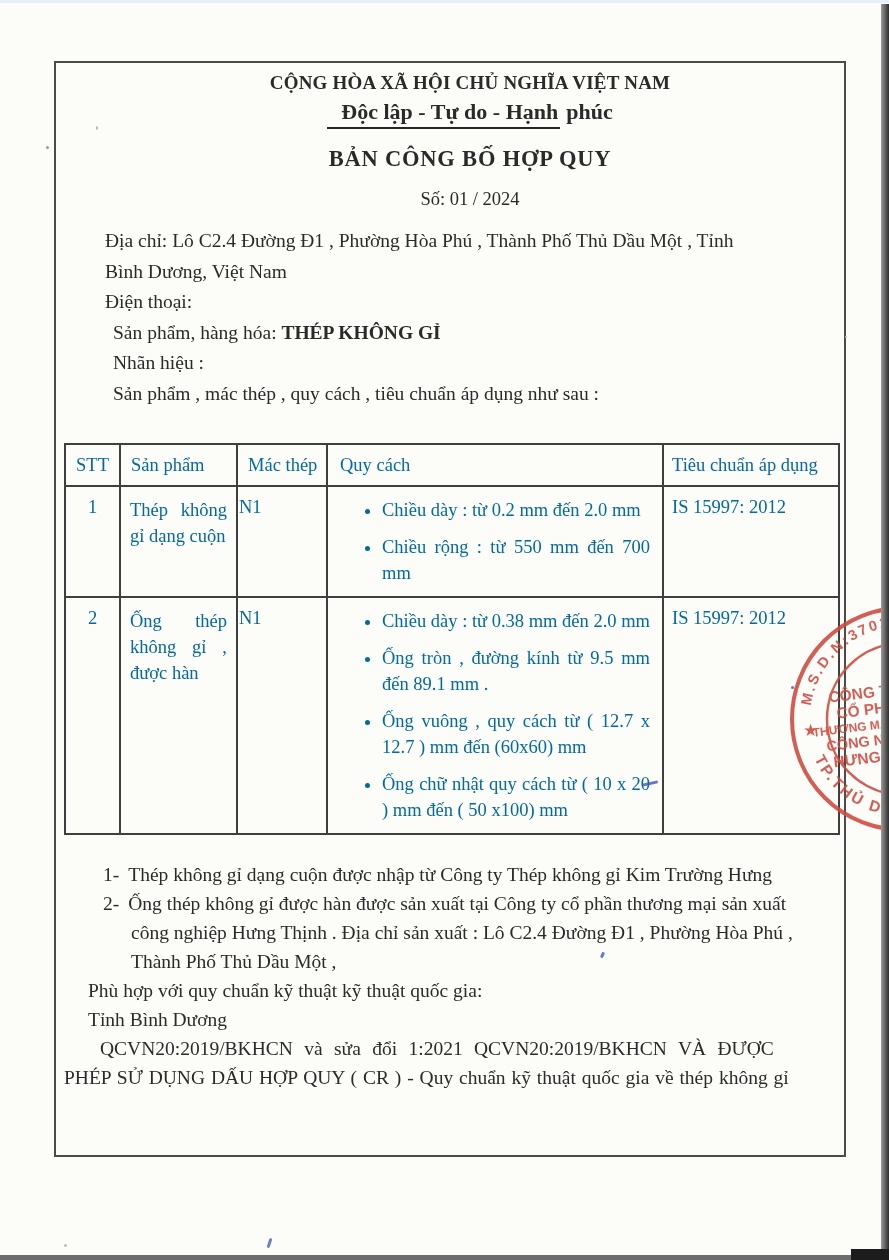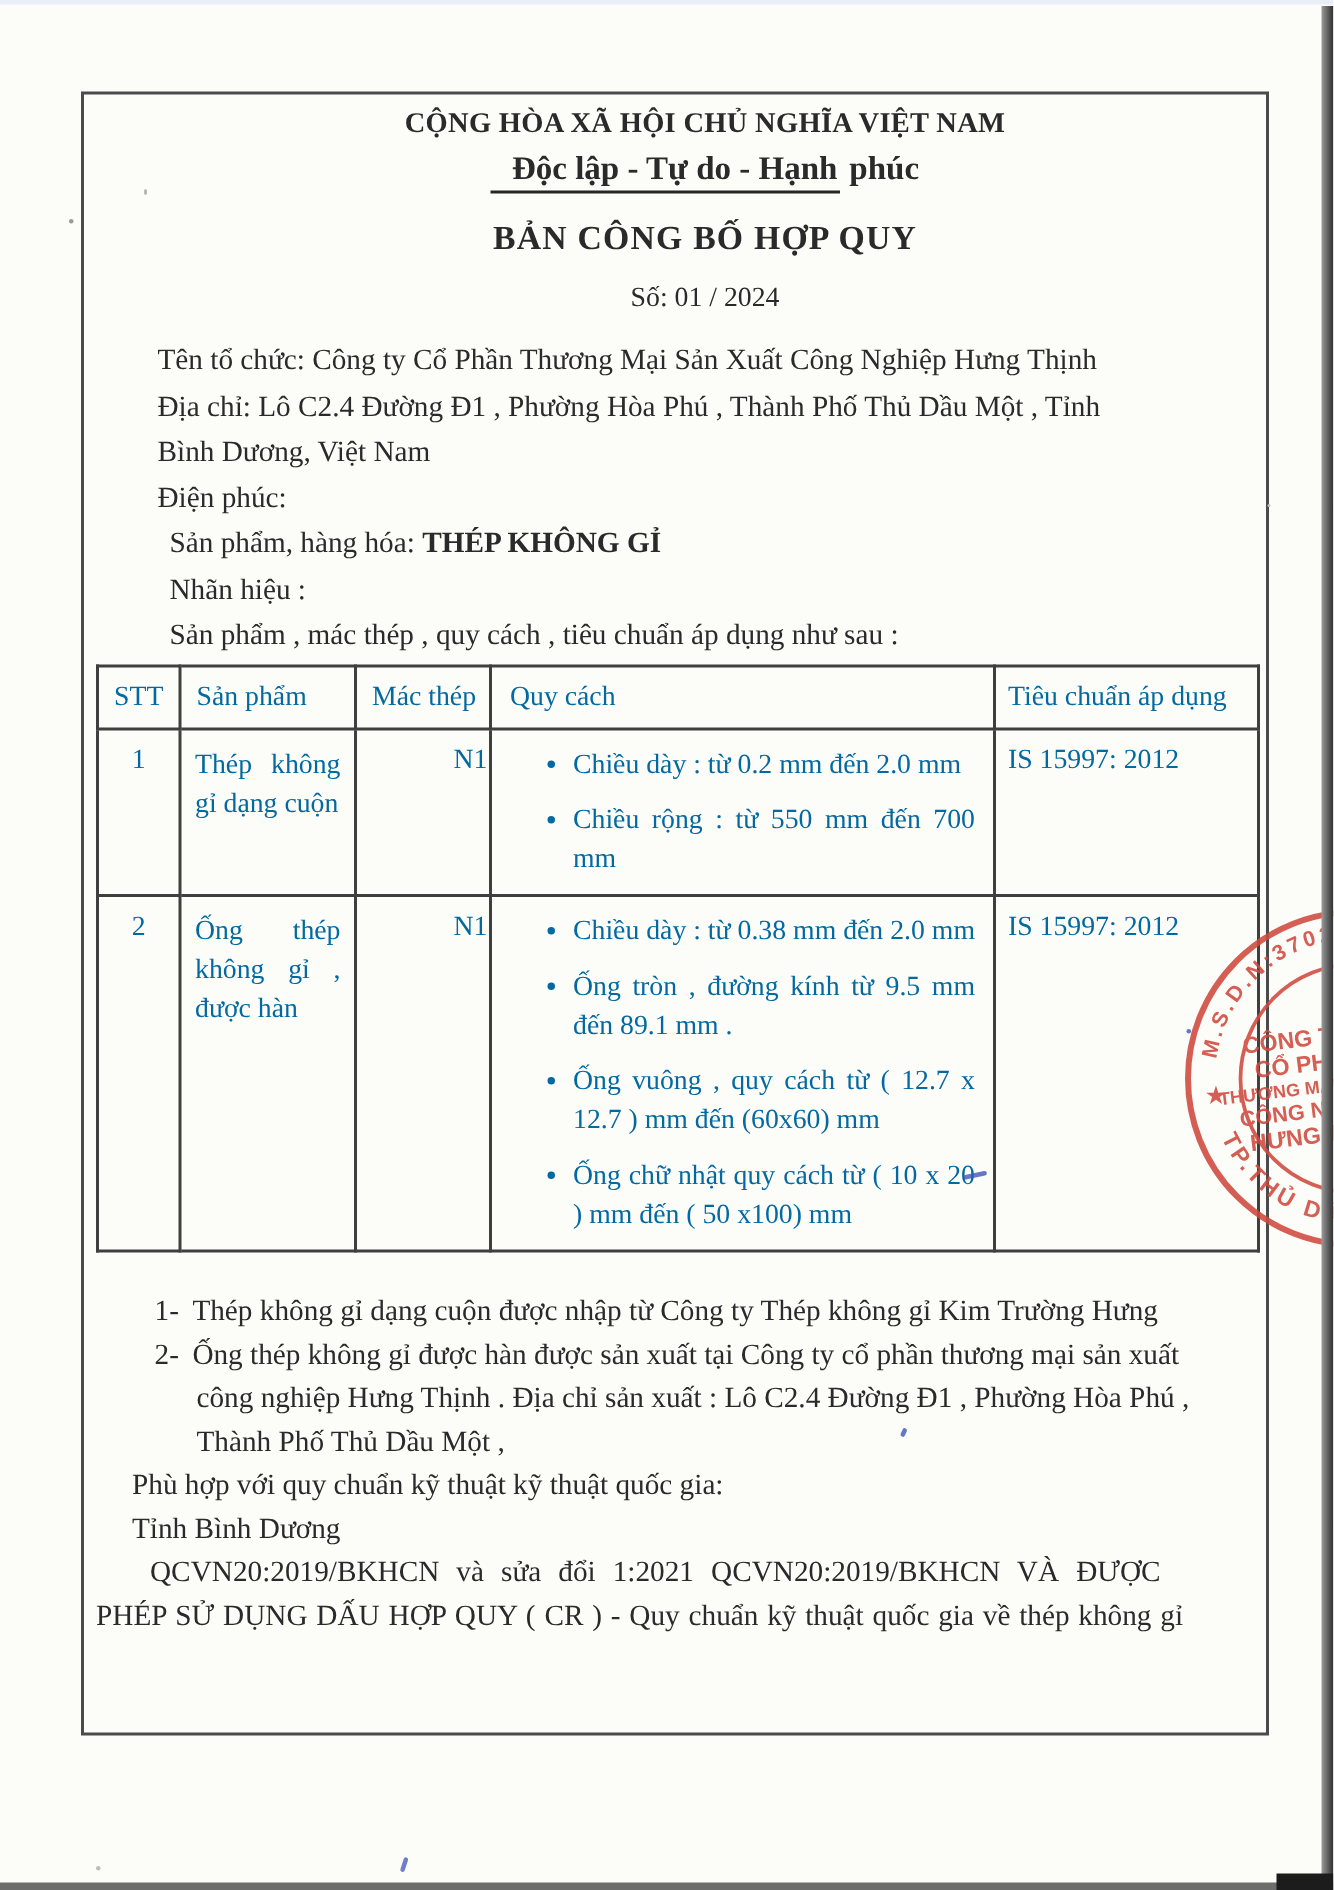--- a/index.html
+++ b/index.html
@@ -31,21 +31,21 @@
   .bold{font-weight:bold;}
 
   table.tbl{position:absolute;left:64px;top:443px;width:774px;border-collapse:collapse;
     table-layout:fixed;font-size:18.5px;color:#0369a1;}
   .tbl th,.tbl td{border:2px solid #3f3f3f;vertical-align:top;font-weight:normal;text-align:left;}
   .tbl thead th{height:40px;vertical-align:middle;padding:0 0 0 10px;}
   .tbl thead th.c-stt{text-align:center;padding:0;}
   .tbl td{padding-top:10px;}
   td.c-stt{text-align:center;}
   td.c-prod{padding-left:9px;padding-right:9px;text-align:justify;line-height:26px;}
-  td.c-grade{text-align:right;}
+  td.c-grade{text-align:left;}
   td.c-std{padding-left:8px;padding-right:4px;}
   td.c-spec{padding:2px 12px 10px 0;}
   .spec-list{margin:8px 0 0 0;padding:0 0 0 54px;}
   .spec-list li{margin:0 0 11px 0;text-align:justify;line-height:26px;}
   .spec-list li:last-child{margin-bottom:0;}
   .row1 .spec-list li{text-align:justify;}
   tr.row1{height:94px;} tr.row2{height:237px;}
 
   .notes{position:absolute;left:88px;top:860px;width:756px;font-size:19.5px;line-height:29px;}
   .notes .mk{display:inline-block;margin:0 9px 0 15px;}
@@ -70,24 +70,23 @@
   <div class="center-line nat-title">CỘNG HÒA XÃ HỘI CHỦ NGHĨA VIỆT NAM</div>
 
   <div class="center-line motto">
     <span class="ul">Độc lập - Tự do - Hạnh</span><span class="tail">phúc</span>
   </div>
 
   <div class="center-line doc-title">BẢN CÔNG BỐ HỢP QUY</div>
   <div class="center-line doc-no">Số: 01 / 2024</div>
 
   <div class="info">
-    <div>Tên tổ chức: Công ty Cổ Phần Thương Mại Sản Xuất Công Nghiệp Hưng Thịnh</div>
     <div>Địa chỉ: Lô C2.4 Đường Đ1 , Phường Hòa Phú , Thành Phố Thủ Dầu Một , Tỉnh</div>
     <div>Bình Dương, Việt Nam</div>
-    <div>Điện phúc:</div>
+    <div>Điện thoại:</div>
     <div class="ind">
       <span>Sản phẩm, hàng hóa:</span>
       <span class="bold">THÉP KHÔNG GỈ</span>
     </div>
     <div class="ind">Nhãn hiệu :</div>
     <div class="ind">Sản phẩm , mác thép , quy cách , tiêu chuẩn áp dụng như sau :</div>
   </div>
 
   <table class="tbl">
     <colgroup>

